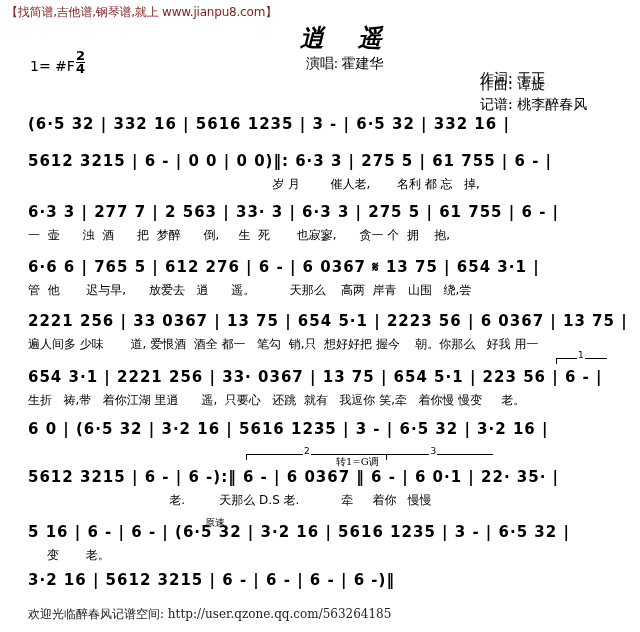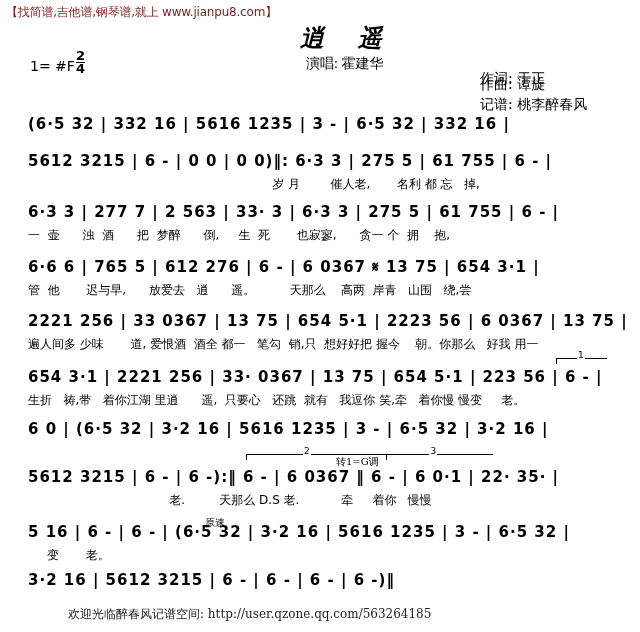--- a/index.html
+++ b/index.html
@@ -7,21 +7,21 @@
   .abs{position:absolute;}
   .banner{left:6px;top:4px;font-size:12px;color:#7f1d1d;white-space:nowrap;font-family:"DejaVu Sans",sans-serif;letter-spacing:-0.2px;}
   .title{left:300px;top:22px;font-size:24px;font-weight:bold;letter-spacing:34px;font-family:"DejaVu Serif",serif;white-space:nowrap;font-style:italic;}
   .singer{left:306px;top:55px;font-size:14px;white-space:nowrap;font-family:Liberation Serif, serif;}
   .credit{left:480px;font-size:14px;white-space:nowrap;font-family:"DejaVu Serif",serif;}
   .key{left:30px;top:58px;font-size:14px;white-space:nowrap;}
   .time{left:76px;top:50px;font-size:13px;line-height:12px;text-align:center;font-weight:bold;}
   .row{position:absolute;left:0;width:640px;white-space:nowrap;}
   .notes{position:absolute;left:28px;font-size:15px;font-weight:bold;letter-spacing:1px;font-family:"DejaVu Sans",sans-serif;}
   .lyr{position:absolute;left:28px;font-size:12px;white-space:pre;font-family:"DejaVu Sans",sans-serif;}
-  .footer{left:28px;top:606px;font-size:12px;white-space:nowrap;font-family:"DejaVu Serif",serif;color:#222;margin-left:40px;}
+  .footer{left:28px;top:606px;font-size:12px;white-space:nowrap;font-family:"DejaVu Serif",serif;color:#222;}
   .mark{position:absolute;font-size:10px;font-family:"DejaVu Serif",serif;}
   .bracket{position:absolute;border-top:1px solid #000;border-left:1px solid #000;height:5px;font-size:9px;}
   .bracket span{position:absolute;top:-9px;left:40%;background:#fff;padding:0 1px;}
 </style>
 </head>
 <body>
 
 <div class="abs banner">【找简谱,吉他谱,钢琴谱,就上 www.jianpu8.com】</div>
 
 <div class="abs title">逍遥</div>

